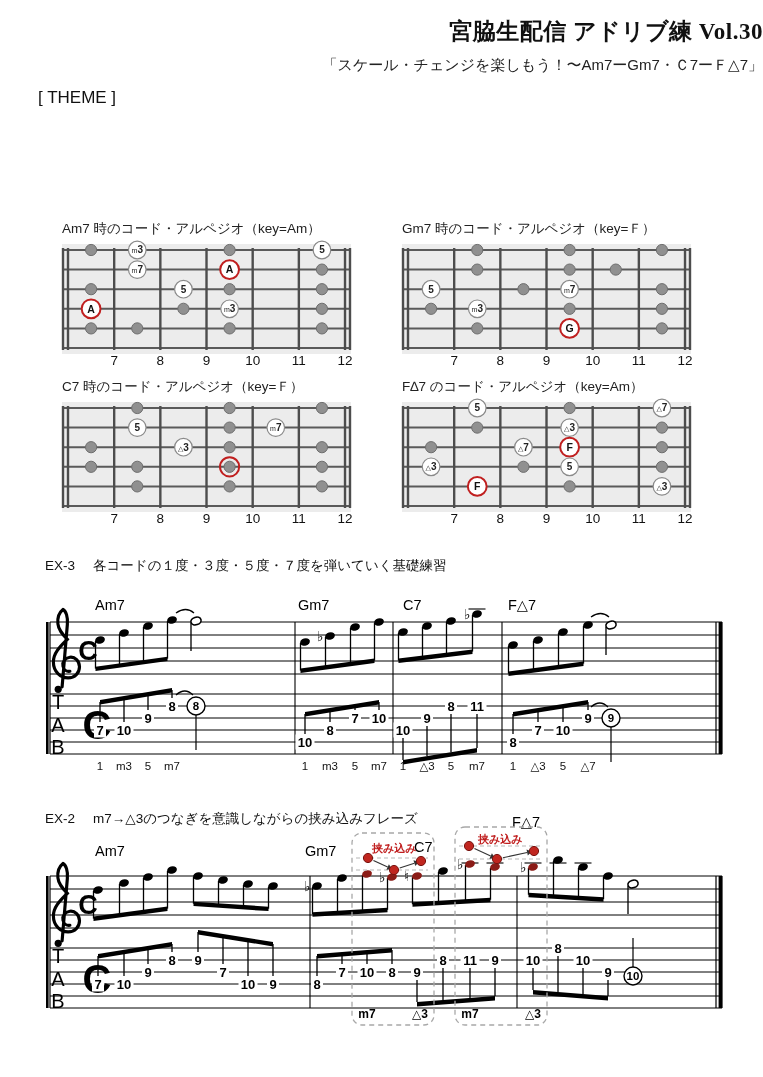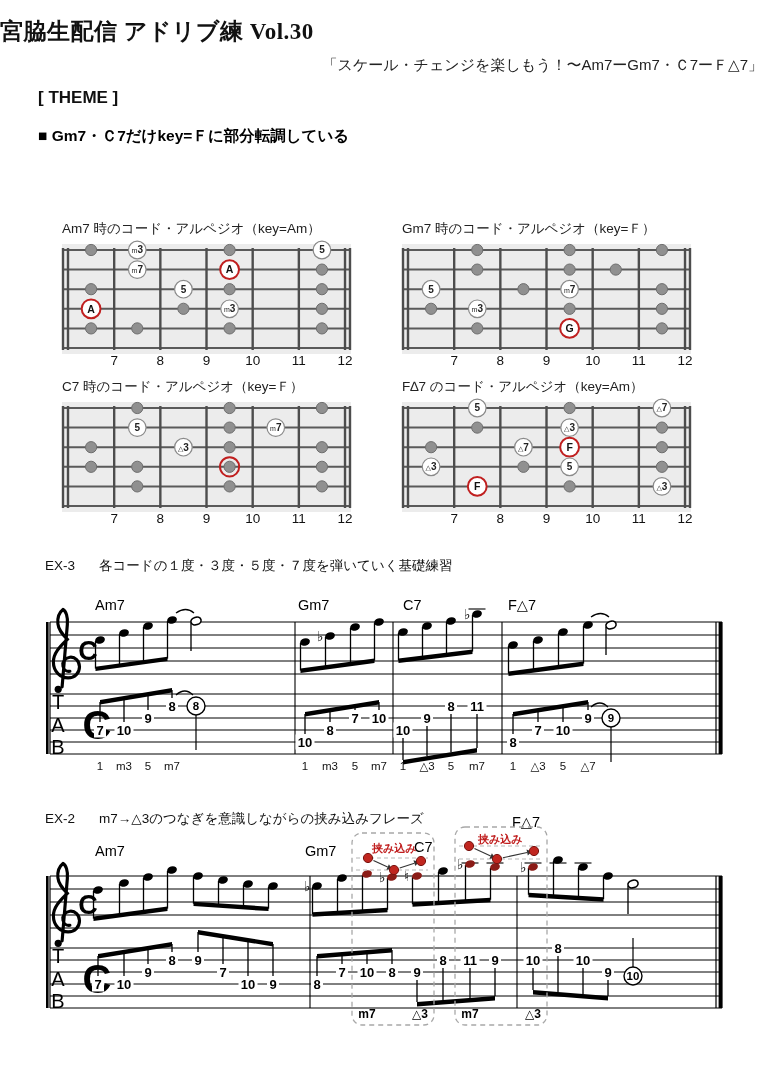--- a/index.html
+++ b/index.html
@@ -1,35 +1,34 @@
 <!DOCTYPE html>
 <html><head>
 <meta charset="utf-8">
 <style>
   html,body{margin:0;padding:0}
   body{width:763px;height:1077px;background:#fff;position:relative;
        font-family:"Liberation Sans","DejaVu Sans",sans-serif;color:#111;overflow:hidden}
-  .title{position:absolute;top:16px;left:0;width:763px;text-align:left;
+  .title{position:absolute;top:16px;left:0;width:763px;text-align:right;
          font-family:"Liberation Serif","DejaVu Serif",serif;font-weight:bold;font-size:23px;letter-spacing:.5px}
   .subtitle{position:absolute;top:56px;left:0;width:763px;text-align:right;font-size:15px;color:#222}
-  .theme-label{position:absolute;left:38px;top:88px;font-weight:bold;font-size:17px}
+  .theme-label{position:absolute;left:38px;top:88px;font-weight:normal;font-size:17px}
   .bullets{position:absolute;left:38px;top:124px;font-weight:bold;font-size:15.5px;line-height:23px;color:#000}
   .ex-head{position:absolute;font-size:13.5px;color:#111}
-  .ex-head .ex-t{margin-left:24px}
+  .ex-head .ex-t{margin-left:18px}
   svg{position:absolute;left:0}
   text{font-family:"Liberation Sans","DejaVu Sans",sans-serif}
 </style>
 </head>
 <body>
 
 <div class="title">宮脇生配信 アドリブ練 Vol.30</div>
 <div class="subtitle">「スケール・チェンジを楽しもう！〜Am7ーGm7・Ｃ7ーＦ△7」</div>
 <div class="theme-label">[ THEME ]</div>
 <div class="bullets" id="bullets">
-    <div>■ Gm7・Ｃ7だけkey=Ｆに部分転調している</div>
   </div>
 
 <svg id="dgsvg" style="top:200px" width="763" height="345" viewBox="0 200 763 345">
     <g>
       <text x="62" y="233" font-size="13.5" fill="#222">Am7 時のコード・アルペジオ（key=Am）</text>
       <rect x="62" y="244" width="289" height="110" fill="#ececec"></rect>
       <line x1="62" y1="250" x2="351" y2="250" stroke="#5a5a5a" stroke-width="2"></line>
       <line x1="62" y1="269.6" x2="351" y2="269.6" stroke="#5a5a5a" stroke-width="2"></line>
       <line x1="62" y1="289.2" x2="351" y2="289.2" stroke="#5a5a5a" stroke-width="2"></line>
       <line x1="62" y1="308.8" x2="351" y2="308.8" stroke="#5a5a5a" stroke-width="2"></line>

